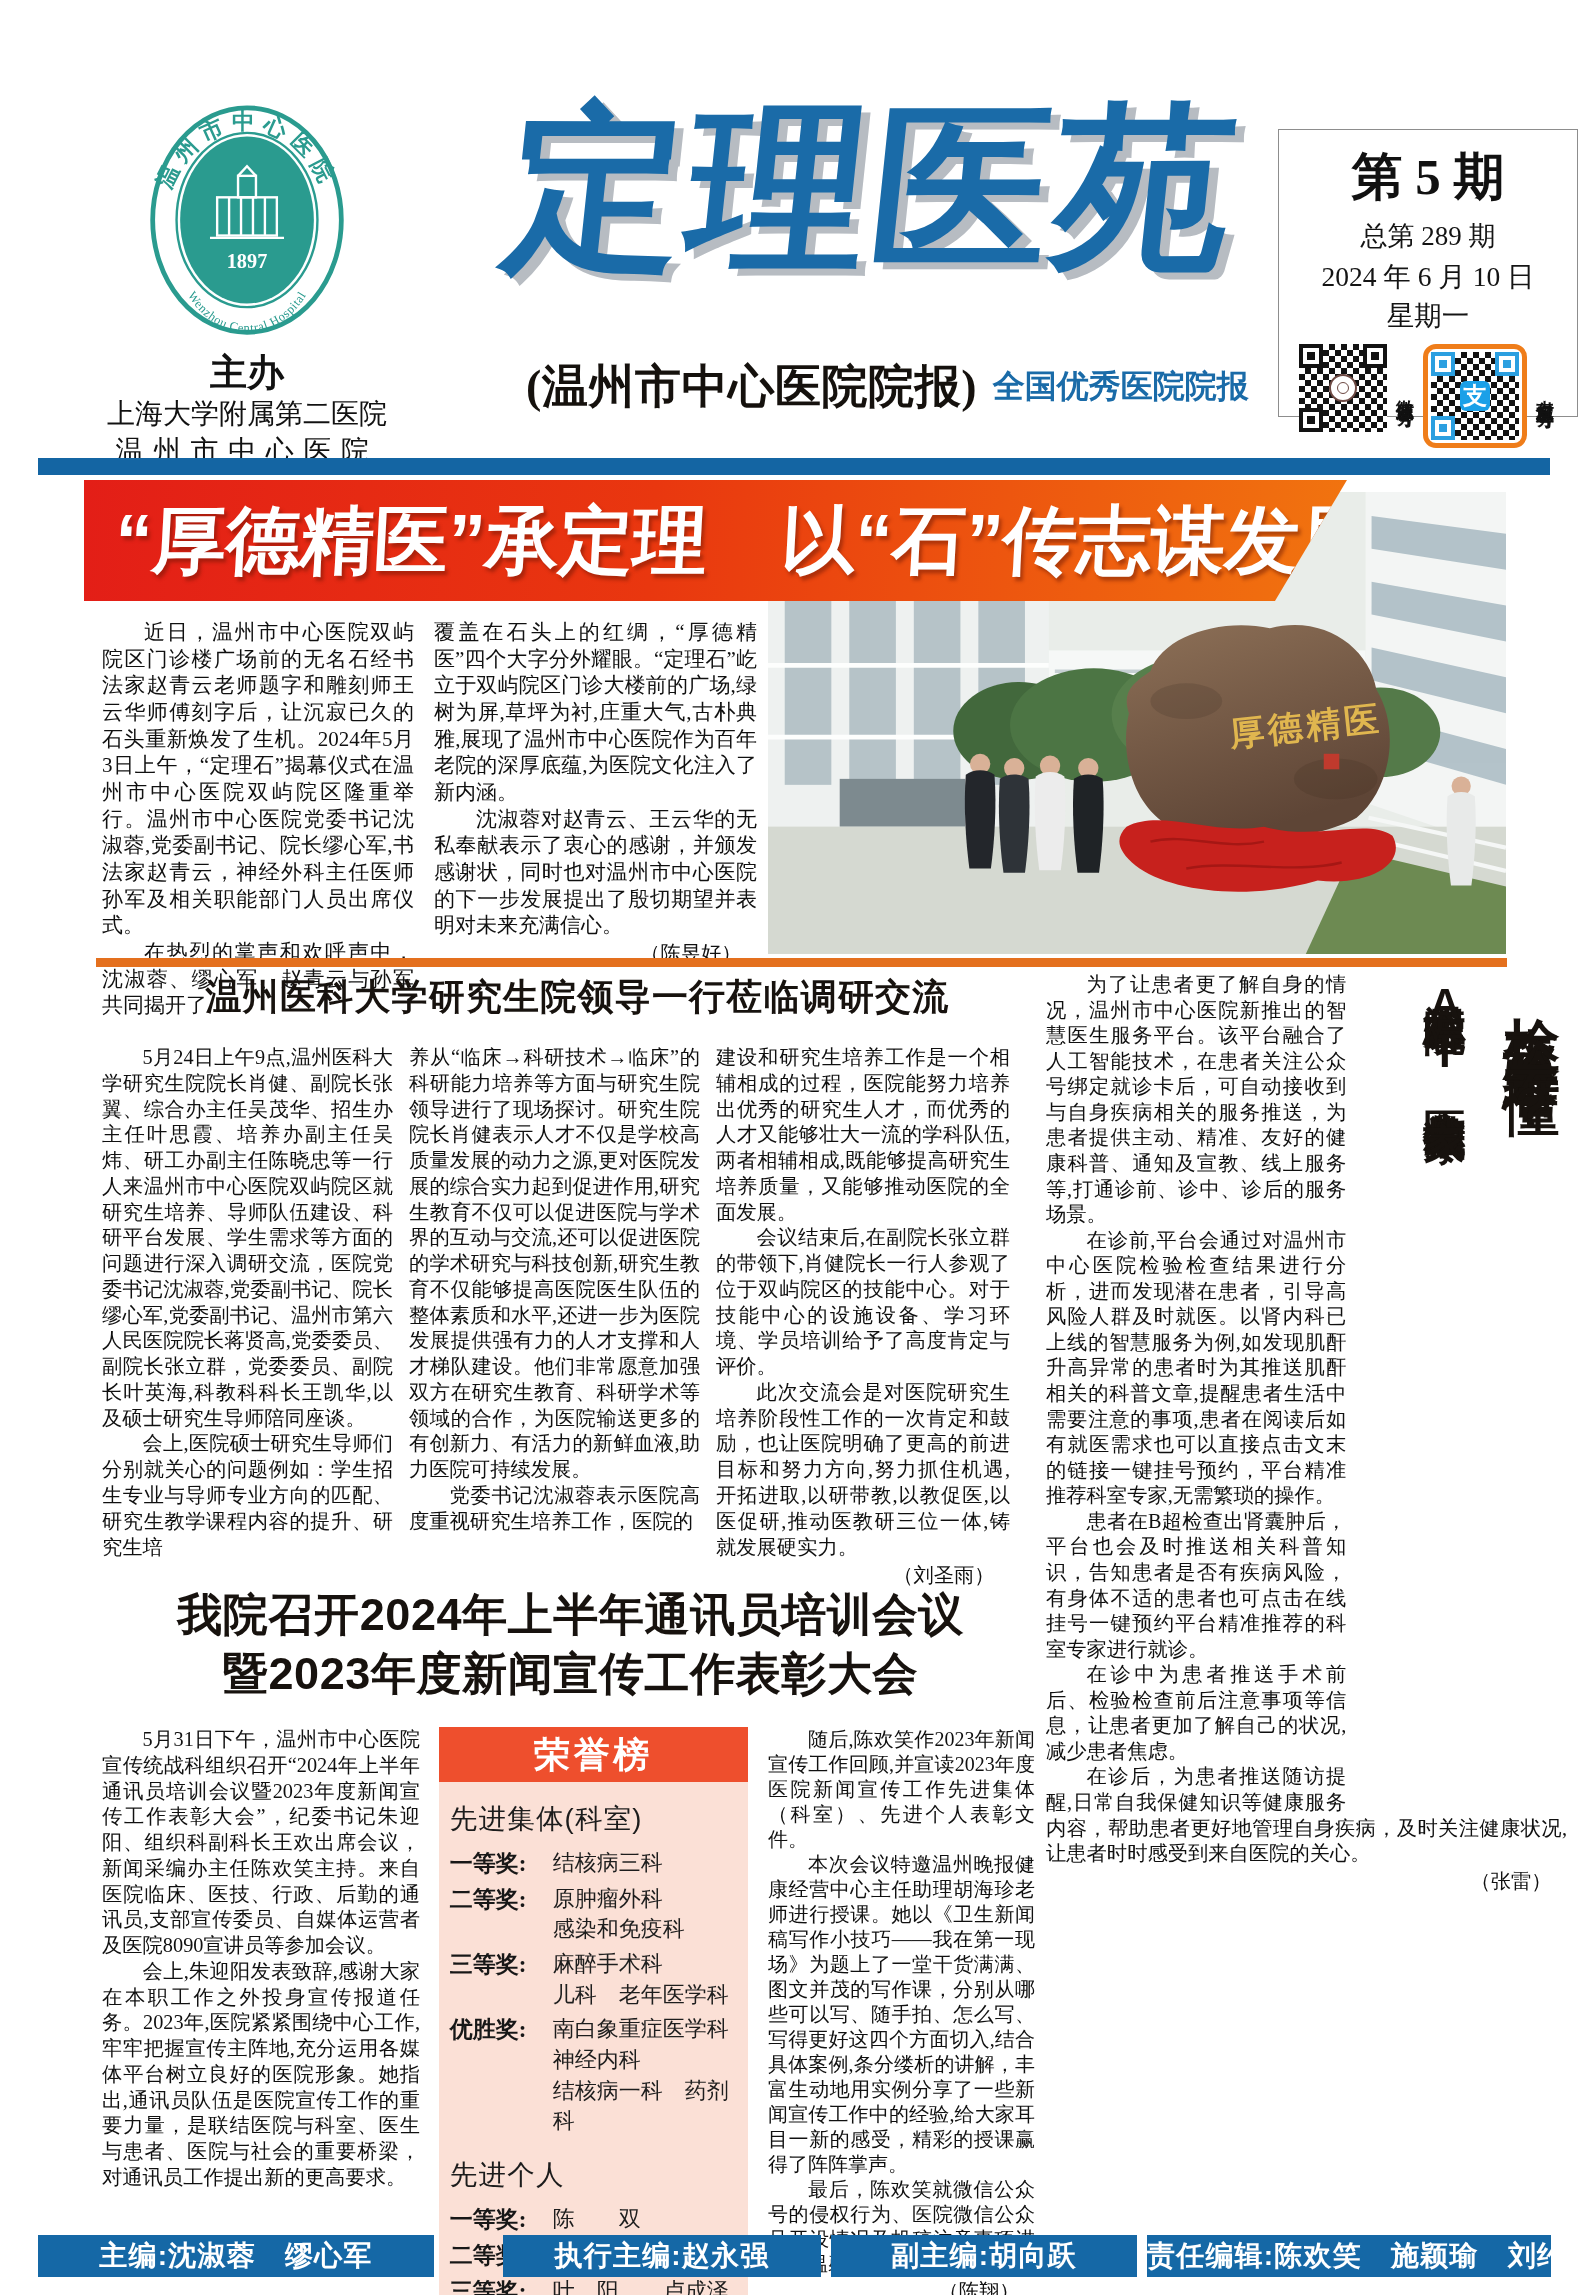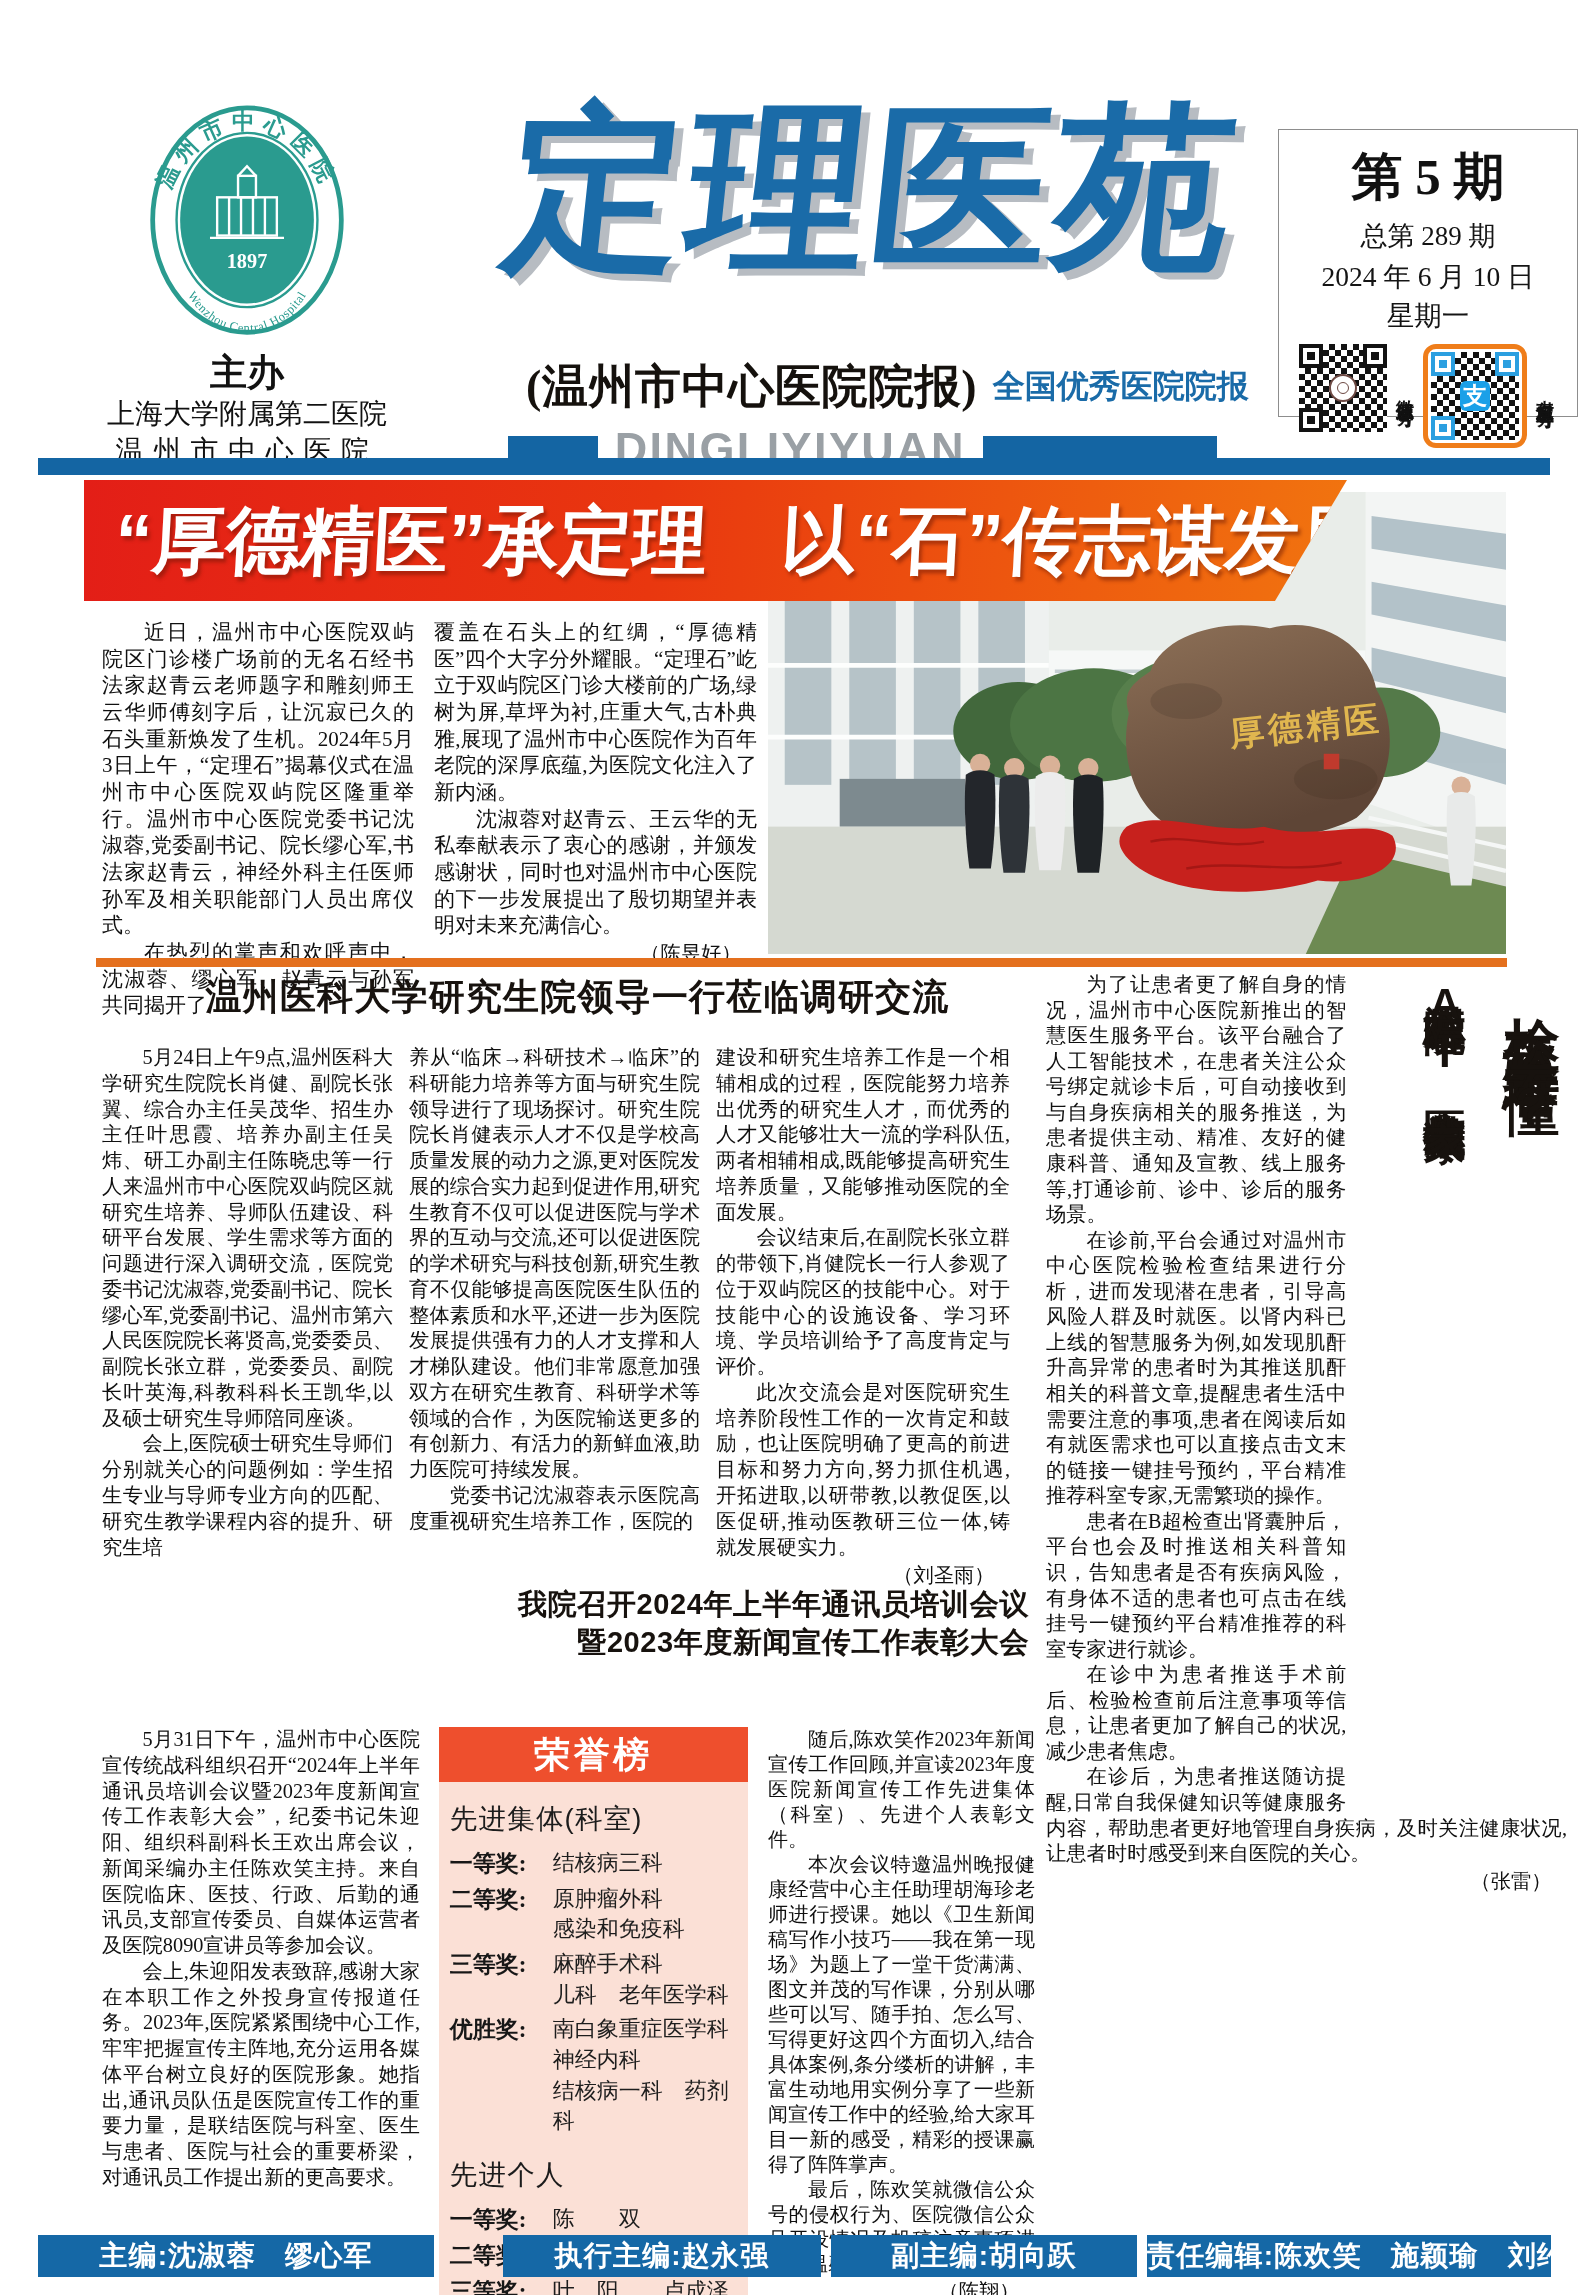--- a/index.html
+++ b/index.html
@@ -79,21 +79,21 @@
 
   
   .ai-article{left:1046px;top:972px;width:521px;font-size:20.3px;line-height:1.26;text-align:justify;color:#101010;}
   .ai-article p{margin:0;text-indent:2em;}
   .ai-vtitle{float:right;width:210px;height:804px;margin:0 0 15.5px 10.8px;
              writing-mode:vertical-rl;text-orientation:upright;
              font-family:"Liberation Sans","DejaVu Sans",sans-serif;font-weight:900;color:#17120e;}
   .vt1{font-size:56px;letter-spacing:10.8px;margin-left:26px;}
   .vt2{font-size:42px;letter-spacing:1.2px;}
 
-  .h3-title{left:144px;top:1586px;width:885px;text-align:right;font-size:29px;font-weight:900;
+  .h3-title{left:128px;top:1586px;width:885px;text-align:center;font-size:45px;font-weight:900;
             line-height:1.3;color:#17120e;font-family:"Liberation Sans","DejaVu Sans",sans-serif;
             letter-spacing:0.6px;}
   .tr-c1{left:102px;top:1727px;width:318px;font-size:20.3px;}
   .tr-c3{left:768px;top:1727px;width:267px;font-size:20px;line-height:1.25;}
 
   
   .honor-box{left:439px;top:1727px;width:309px;}
   .honor-head{height:55px;background:#ee4f2d;color:#fff;text-align:center;line-height:55px;
               font-size:36px;font-weight:900;font-family:Liberation Sans, sans-serif;
               letter-spacing:3.6px;}
@@ -152,25 +152,20 @@
     <div class="org-line2">温州市中心医院</div>
   </div>
 
   <div class="abs paper-title">定理医苑</div>
 
   <div class="abs subtitle-row">
     <span class="subtitle">(温州市中心医院院报)</span>
     <span class="subtitle-badge">全国优秀医院院报</span>
   </div>
 
-  <div class="abs roman-row">
-    <span class="roman-bar bar-l"></span>
-    <span class="roman">DINGLIYIYUAN</span>
-    <span class="roman-bar bar-r"></span>
-  </div>
 
   <div class="abs issue-box">
     <div class="issue-no">第 5 期</div>
     <div class="issue-total">总第 289 期</div>
     <div class="issue-date">2024 年 6 月 10 日</div>
     <div class="issue-weekday">星期一</div>
     <div class="qr-row">
       <div class="qr">
         <span class="qf tl"></span>
         <span class="qf tr"></span>

